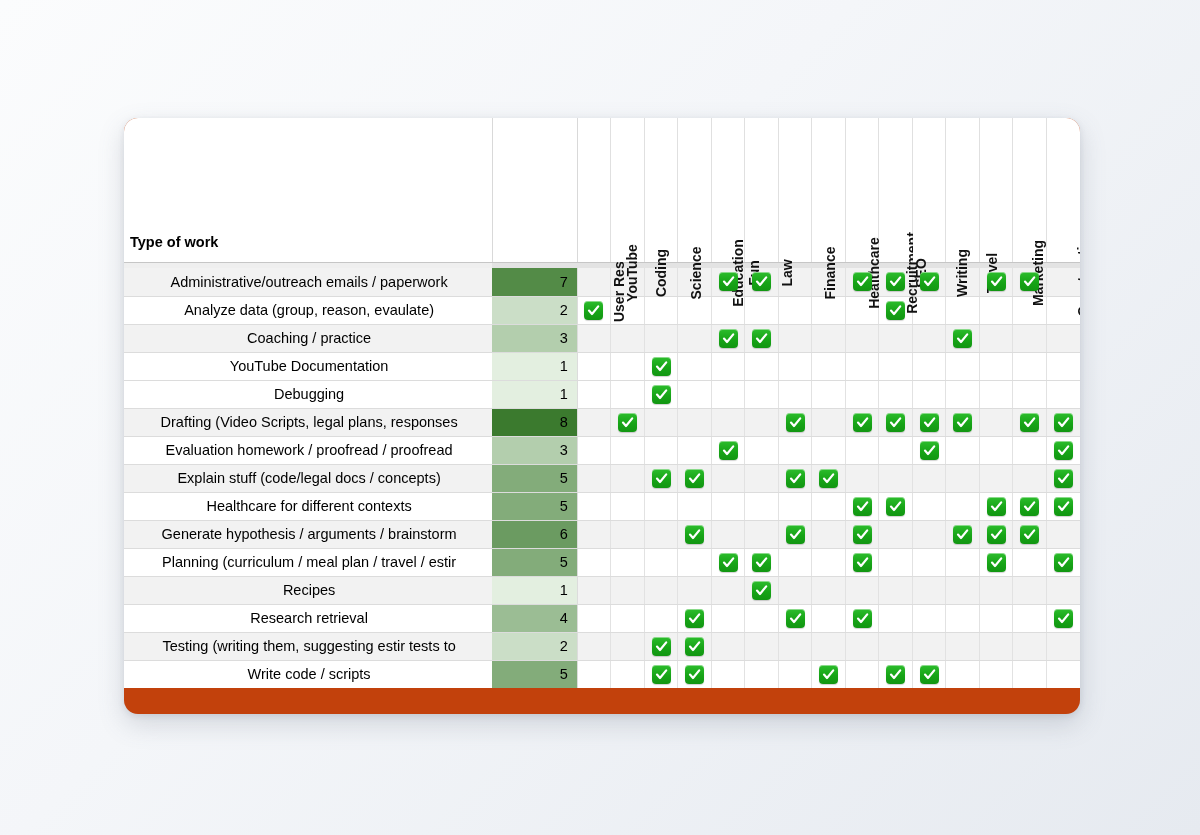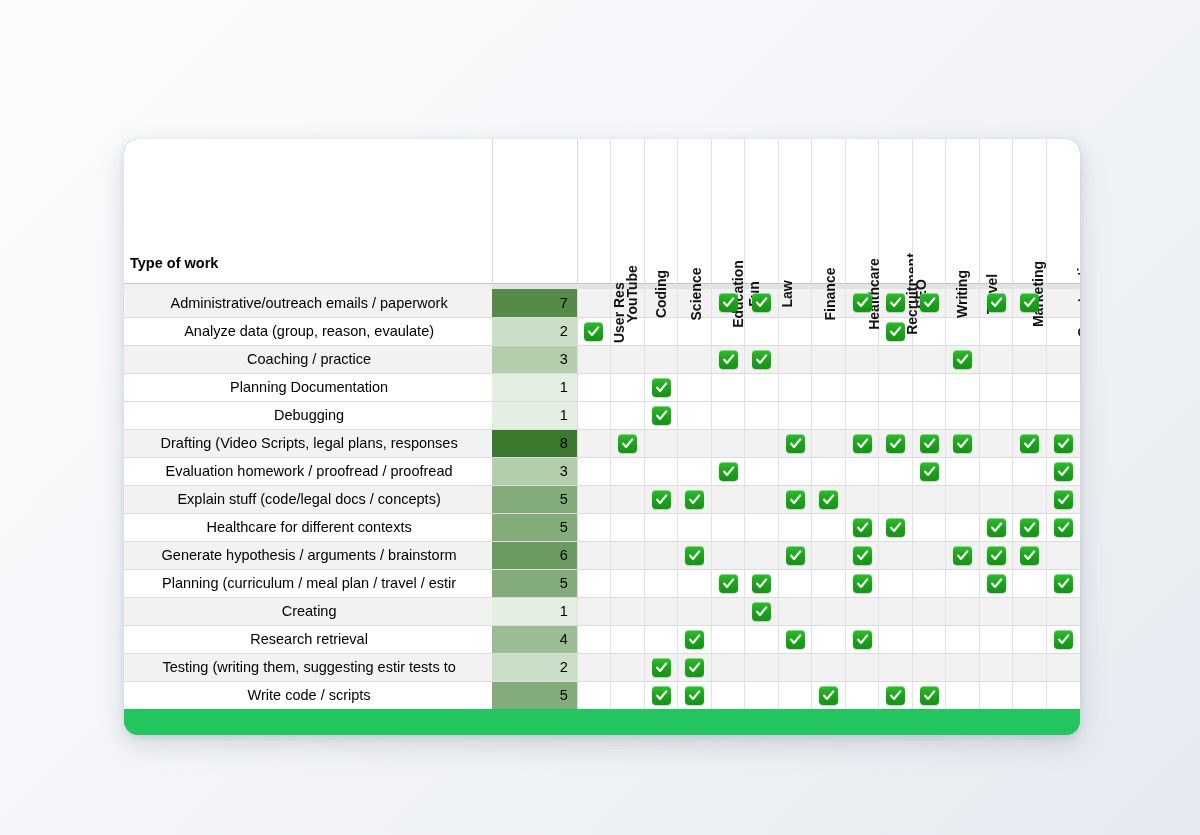--- a/index.html
+++ b/index.html
@@ -16,26 +16,25 @@
     position: relative;
   }
 
   
   #matrix-card {
     position: absolute;
     left: 124px;
     top: 118px;
     width: 956px;
     height: 596px;
-    background: #22c55e;
+    background: #c2410c;
     border-radius: 14px;
     box-shadow: 0 10px 26px rgba(90,100,120,0.22),
                 0 2px 6px rgba(90,100,120,0.14);
     overflow: hidden;
-    margin-top: 21px;
   }
 
   table.matrix {
     border-collapse: collapse;
     table-layout: fixed;
     width: 956px;
   }
 
   
   thead th {
@@ -285,21 +284,21 @@
           <td class="check-cell"></td>
           <td class="check-cell"></td>
           <td class="check-cell"><span class="check-icon"><svg width="15" height="15" viewBox="0 0 15 15">
                 <path d="M3 7.6 L6 11 L12.2 3.4" fill="none" stroke="#ffffff" stroke-width="2.2" stroke-linecap="round" stroke-linejoin="round"></path>
               </svg></span></td>
           <td class="check-cell"></td>
           <td class="check-cell"></td>
           <td class="check-cell"></td>
         </tr>
         <tr class="odd">
-          <td class="label-cell">Planning Documentation</td>
+          <td class="label-cell">YouTube Documentation</td>
           <td class="count-cell" style="background: rgb(227, 239, 224);">1</td>
           <td class="check-cell"></td>
           <td class="check-cell"></td>
           <td class="check-cell"><span class="check-icon"><svg width="15" height="15" viewBox="0 0 15 15">
                 <path d="M3 7.6 L6 11 L12.2 3.4" fill="none" stroke="#ffffff" stroke-width="2.2" stroke-linecap="round" stroke-linejoin="round"></path>
               </svg></span></td>
           <td class="check-cell"></td>
           <td class="check-cell"></td>
           <td class="check-cell"></td>
           <td class="check-cell"></td>
@@ -505,21 +504,21 @@
           <td class="check-cell"></td>
           <td class="check-cell"><span class="check-icon"><svg width="15" height="15" viewBox="0 0 15 15">
                 <path d="M3 7.6 L6 11 L12.2 3.4" fill="none" stroke="#ffffff" stroke-width="2.2" stroke-linecap="round" stroke-linejoin="round"></path>
               </svg></span></td>
           <td class="check-cell"></td>
           <td class="check-cell"><span class="check-icon"><svg width="15" height="15" viewBox="0 0 15 15">
                 <path d="M3 7.6 L6 11 L12.2 3.4" fill="none" stroke="#ffffff" stroke-width="2.2" stroke-linecap="round" stroke-linejoin="round"></path>
               </svg></span></td>
         </tr>
         <tr class="even">
-          <td class="label-cell">Creating</td>
+          <td class="label-cell">Recipes</td>
           <td class="count-cell" style="background: rgb(227, 239, 224);">1</td>
           <td class="check-cell"></td>
           <td class="check-cell"></td>
           <td class="check-cell"></td>
           <td class="check-cell"></td>
           <td class="check-cell"></td>
           <td class="check-cell"><span class="check-icon"><svg width="15" height="15" viewBox="0 0 15 15">
                 <path d="M3 7.6 L6 11 L12.2 3.4" fill="none" stroke="#ffffff" stroke-width="2.2" stroke-linecap="round" stroke-linejoin="round"></path>
               </svg></span></td>
           <td class="check-cell"></td>

